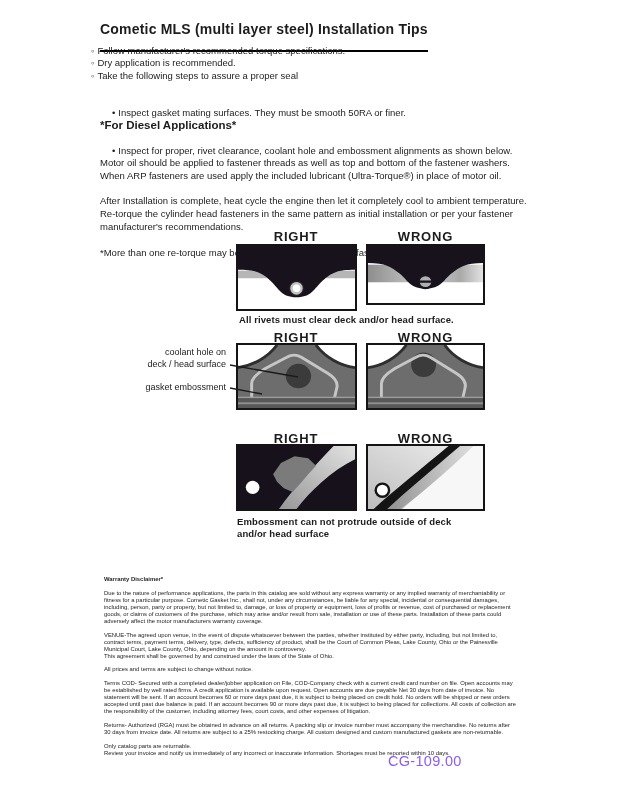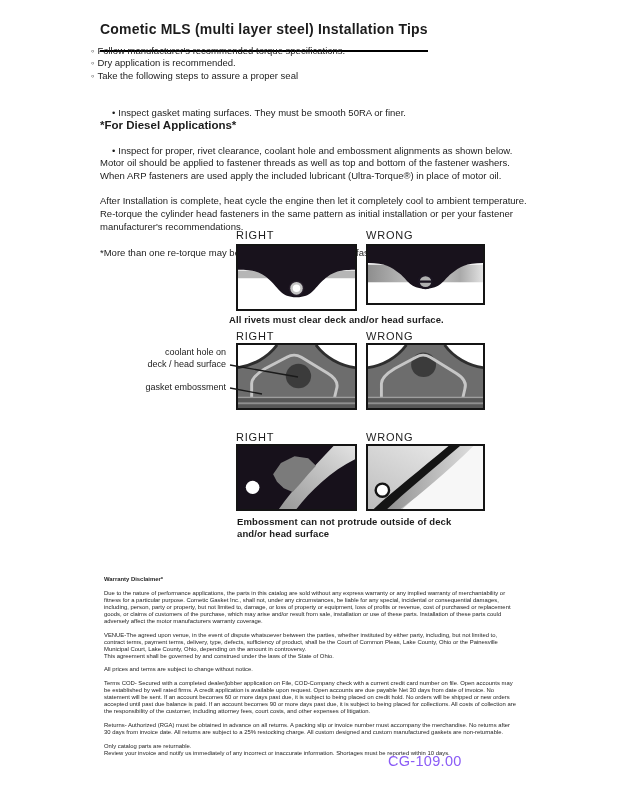--- a/index.html
+++ b/index.html
@@ -11,21 +11,21 @@
     position:absolute;left:100px;top:21px;font-size:14px;font-weight:bold;
     letter-spacing:.2px;border-bottom:2px solid #000;padding-bottom:13px;
   }
   .intro{position:absolute;left:91px;top:45px;width:445px;font-size:9.5px;line-height:12.4px;}
   .bullet::before{content:"◦";margin-right:3px;font-weight:bold;}
   .sub{margin-left:21px;margin-top:25px;}
   .sub::before{content:"•";margin-right:3px;}
   .diesel{position:absolute;left:100px;top:119px;width:432px;font-size:9.5px;line-height:13px;}
   .diesel-heading{font-size:11.5px;font-weight:bold;margin:0 0 24px 0;}
   .diesel p{margin:12px 0 8px 0;}
-  .hdr{position:absolute;width:120px;text-align:left;font-weight:normal;font-size:11px;letter-spacing:.8px;}
+  .hdr{position:absolute;width:120px;text-align:center;font-weight:bold;font-size:13px;letter-spacing:.8px;}
   .panel{position:absolute;border:2.5px solid #141414;background:#fff;box-sizing:border-box;}
   .panel svg{display:block;width:100%;height:100%;}
   .cap{position:absolute;font-size:9.5px;font-weight:bold;letter-spacing:.1px;line-height:12px;}
   .dlabel{position:absolute;width:112px;text-align:right;font-size:9px;line-height:11.5px;}
   .leader{position:absolute;pointer-events:none;}
   .fine{position:absolute;left:104px;top:576px;width:414px;font-size:5.9px;line-height:7.1px;color:#242424;}
   .fine .fh{font-weight:bold;margin:0 0 6.5px 0;}
   .fine p{margin:0 0 6.5px 0;}
   .fine p.tight{margin:0;}
   .fine p.gap-after{margin:0 0 6.5px 0;}
@@ -81,21 +81,21 @@
       <rect x="0" y="0" width="120" height="64" fill="#ffffff"></rect>
       <rect x="0" y="21" width="120" height="20" fill="url(#band1)"></rect>
       <rect x="0" y="41" width="120" height="23" fill="#ffffff"></rect>
       <path d="M0,0 H120 V19 C102,19 96,23 87,31 C78,39 76,48 60,48 C44,48 42,39 33,31 C24,23 18,19 0,19 Z" fill="#18121c"></path>
       <circle cx="60" cy="40" r="8.5" fill="#1a1420"></circle>
       <circle cx="60" cy="40" r="6" fill="#b0b0b0"></circle>
       <line x1="53.5" y1="40" x2="66.5" y2="40" stroke="#1a1420" stroke-width="2.6"></line>
     </svg>
   </div>
 
-  <div class="cap" style="left:229px;top:314px">All rivets must clear deck and/or head surface.</div>
+  <div class="cap" style="left:239px;top:314px">All rivets must clear deck and/or head surface.</div>
 
   <div class="hdr" style="left:236px;top:330px">RIGHT</div>
   <div class="hdr" style="left:366px;top:330px;width:119px">WRONG</div>
 
   <div class="dlabel" style="left:114px;top:347px">
     <div>coolant hole on</div>
     <div>deck / head surface</div>
   </div>
   <div class="dlabel" style="left:114px;top:382px">gasket embossment</div>
 

